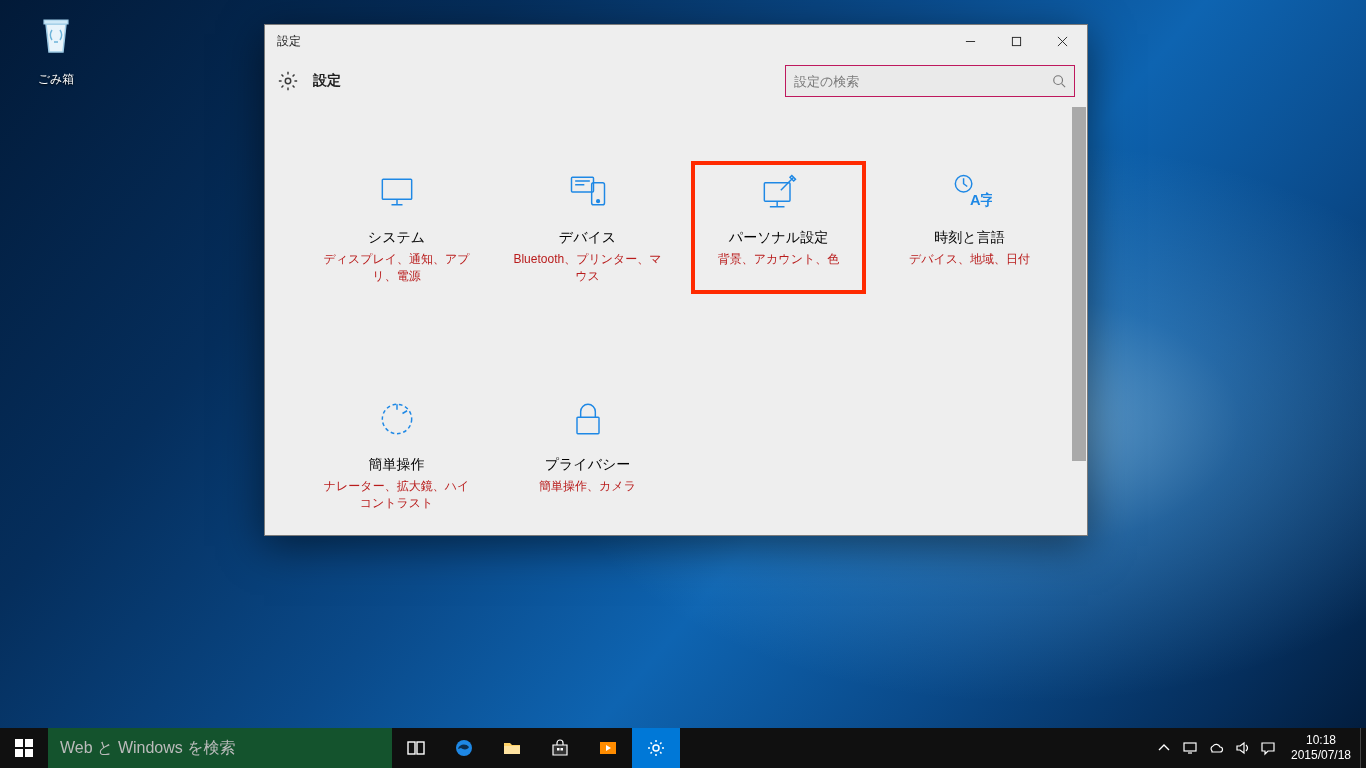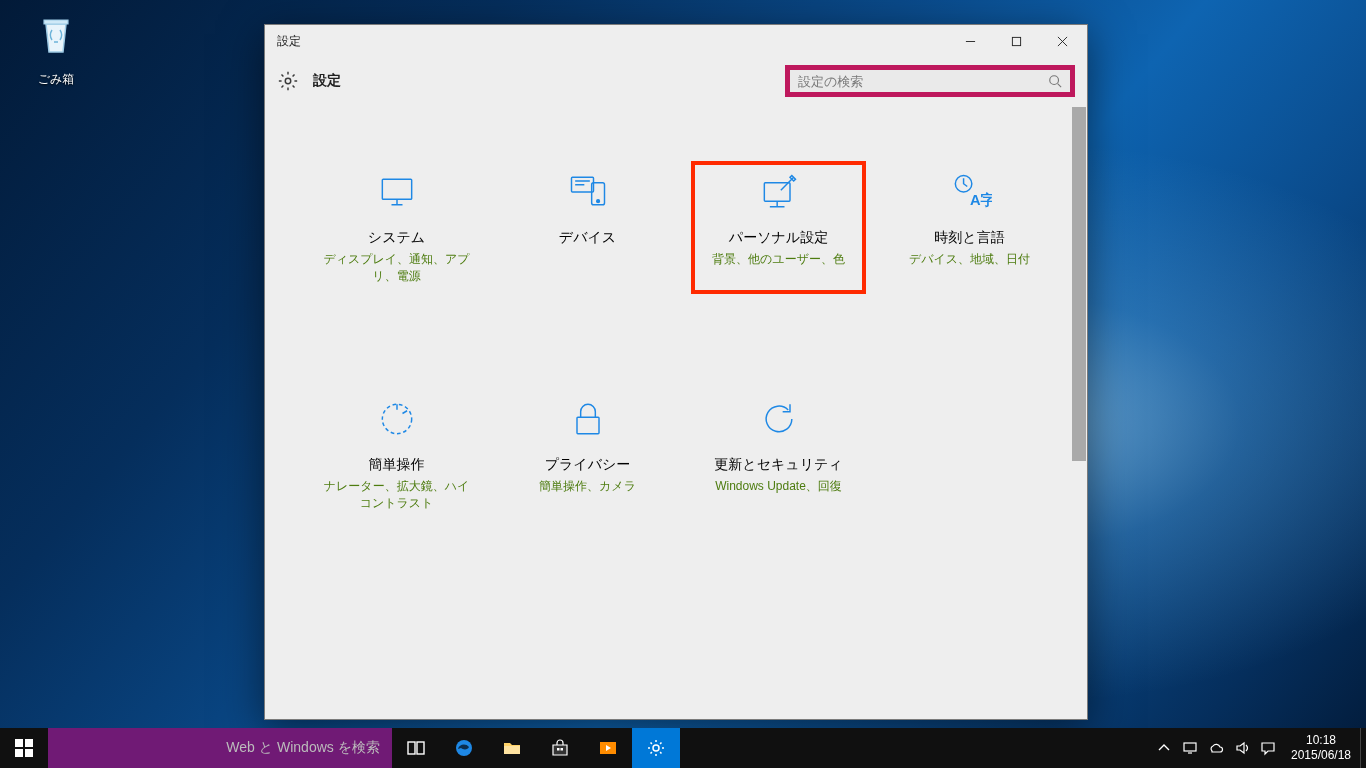--- a/index.html
+++ b/index.html
@@ -14,52 +14,52 @@
     linear-gradient(130deg, #021a38 0%, #052e5c 25%, #0a4a8a 45%, #0e64b1 60%, #0a4a8a 75%, #052e5c 90%, #021a38 100%);
 }
 
 
 .desktop-icon { position: absolute; top: 10px; left: 18px; width: 76px; text-align: center; color: #fff; font-size: 12px; text-shadow: 0 1px 2px #000; }
 .desktop-icon svg { width: 48px; height: 48px; }
 .desktop-icon .label { margin-top: 10px; }
 
 
 .window {
-  position: absolute; top: 24px; left: 264px; width: 824px; height: 696px;
+  position: absolute; top: 24px; left: 264px; width: 824px; height: 512px;
   background: #eeeeee; border: 1px solid #7a7a7a;
   box-shadow: 0 10px 40px rgba(0,0,0,0.5);
   display: flex; flex-direction: column;
 }
 .titlebar { height: 32px; display: flex; align-items: center; padding: 0 2px 0 12px; font-size: 12px; color: #222; }
 .titlebar .title { flex: 1; }
 .titlebar .btn { width: 46px; height: 32px; display: flex; align-items: center; justify-content: center; font-size: 12px; color: #222; }
 
 .header-row { height: 48px; display: flex; align-items: center; padding: 0 12px; }
 .header-row .gear { width: 22px; height: 22px; margin-right: 14px; color: #3a3a3a; }
 .header-row .heading { font-size: 14px; font-weight: 600; color: #222; flex: 1; }
-.search-wrap { width: 290px; height: 32px; border: 5px solid #be185d; background: #eaeaea; display: flex; align-items: center; padding: 0 8px; }
+.search-wrap { width: 290px; height: 32px; border: 1px solid #be185d; background: #eaeaea; display: flex; align-items: center; padding: 0 8px; }
 .search-wrap input { flex: 1; border: none; background: transparent; outline: none; font-size: 13px; color: #333; }
 .search-wrap input::placeholder { color: #777; }
 .search-wrap .sicon { width: 14px; height: 14px; color: #777; }
 
 .content { flex: 1; position: relative; overflow: hidden; }
 .scrollbar { position: absolute; right: 1px; top: 2px; width: 14px; height: 354px; background: #a9a9a9; border-radius: 0; }
 .grid { padding: 58px 32px 40px 46px; display: grid; grid-template-columns: repeat(4, 1fr); column-gap: 20px; row-gap: 98px; }
 .tile { text-align: center; color: #222; cursor: default; padding: 6px 2px; }
 .tile .ticon { height: 46px; display: flex; align-items: center; justify-content: center; margin-bottom: 14px; font-weight: bold; }
 .tile .ticon svg { width: 44px; height: 44px; stroke: #1e88e5; fill: none; stroke-width: 1.6; }
 .tile .tlabel { font-size: 14px; color: #000; margin-bottom: 4px; }
-.tile .tdesc  { font-size: 12px; color: #4d7c0f; line-height: 1.45; padding: 0 6px; }
+.tile .tdesc  { font-size: 12px; color: #b91c1c; line-height: 1.45; padding: 0 6px; }
 .tile.highlight { outline: 4px solid #ff2a00; outline-offset: -2px; }
 
 
 .taskbar { position: absolute; left: 0; right: 0; bottom: 0; height: 40px; background: #101010; display: flex; align-items: stretch; color: #fff; font-size: 12px; }
 .tb-btn { width: 48px; display: flex; align-items: center; justify-content: center; }
 .tb-btn svg { width: 20px; height: 20px; }
-.tb-search { width: 344px; display: flex; align-items: center; background: #701a75; padding: 0 12px; color: #bbb; font-size: 14px; justify-content: flex-end; }
+.tb-search { width: 344px; display: flex; align-items: center; background: #14532d; padding: 0 12px; color: #bbb; font-size: 16px; }
 .tb-apps { display: flex; }
 .tb-apps .tb-btn.active { background: #0078d7; }
 .tb-spacer { flex: 1; }
 .tray { display: flex; align-items: center; padding: 0 6px; gap: 10px; }
 .tray svg { width: 16px; height: 16px; }
 .clock { width: 78px; text-align: center; font-size: 12px; line-height: 1.25; display: flex; flex-direction: column; justify-content: center; }
 .peek { width: 6px; border-left: 1px solid #444; }
 </style>
 </head>
 <body>
@@ -127,33 +127,34 @@
         <div class="tile">
           <div class="ticon">
             <svg viewBox="0 0 48 48">
                 <rect x="6" y="8" width="24" height="16" rx="1"></rect>
                 <rect x="28" y="14" width="14" height="24" rx="2"></rect>
                 <circle cx="35" cy="34" r="1.5" fill="#1e88e5"></circle>
                 <path d="M10 12h16M10 16h10"></path>
               </svg>
           </div>
           <div class="tlabel">デバイス</div>
+          <div class="tdesc">Bluetooth、プリンター、マウス</div>
         </div>
 
 
         <div class="tile highlight">
           <div class="ticon">
             <svg viewBox="0 0 48 48">
                 <rect x="8" y="14" width="28" height="20" rx="1"></rect>
                 <path d="M14 40h16M22 34v6"></path>
                 <path d="M26 22 40 8M38 6l4 4-2 2-4-4z"></path>
               </svg>
           </div>
           <div class="tlabel">パーソナル設定</div>
-          <div class="tdesc">背景、他のユーザー、色</div>
+          <div class="tdesc">背景、アカウント、色</div>
         </div>
 
 
         <div class="tile">
           <div class="ticon">
             <svg viewBox="0 0 48 48">
                 <circle cx="17" cy="15" r="9"></circle>
                 <path d="M17 9v6l4 3"></path>
                 <text x="24" y="38" font-size="16" fill="#1e88e5" stroke="none" font-family="Meiryo">A字</text>
               </svg>
@@ -177,30 +178,20 @@
           <div class="ticon">
             <svg viewBox="0 0 48 48">
                 <rect x="12" y="22" width="24" height="18" rx="1"></rect>
                 <path d="M16 22v-6a8 8 0 0 1 16 0v6"></path>
               </svg>
           </div>
           <div class="tlabel">プライバシー</div>
           <div class="tdesc">簡単操作、カメラ</div>
         </div>
 
-        <div class="tile">
-          <div class="ticon">
-            <svg viewBox="0 0 48 48">
-                <path d="M38 24a14 14 0 1 1-4-9.9"></path>
-                <path d="M36 8v8h-8"></path>
-              </svg>
-          </div>
-          <div class="tlabel">更新とセキュリティ</div>
-          <div class="tdesc">Windows Update、回復</div>
-        </div>
 
       </div>
       <div class="scrollbar"></div>
     </div>
   </div>
 
   <div class="taskbar">
     <div class="tb-btn">
       <svg viewBox="0 0 20 20">
           <rect x="1" y="1" width="8" height="8" fill="#fff"></rect>
@@ -268,18 +259,18 @@
       <svg viewBox="0 0 16 16">
           <path d="M3 6h3l4-3v10l-4-3H3z" fill="none" stroke="#fff" stroke-width="1.2"></path>
           <path d="M12 5c2 2 2 4 0 6" fill="none" stroke="#fff" stroke-width="1.2"></path>
         </svg>
       <svg viewBox="0 0 16 16">
           <path d="M2 3h12v8H8l-3 3v-3H2z" fill="none" stroke="#fff" stroke-width="1.2"></path>
         </svg>
     </div>
     <div class="clock">
       <span>10:18</span>
-      <span>2015/06/18</span>
+      <span>2015/07/18</span>
     </div>
     <div class="peek"></div>
   </div>
 
 </div>
 
 </body></html>

